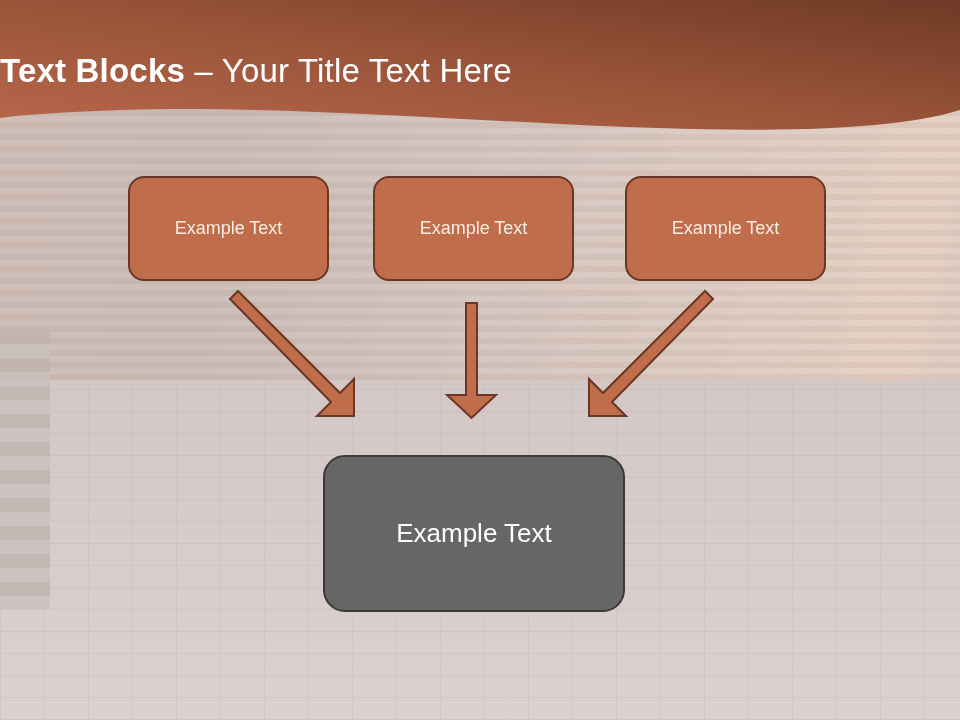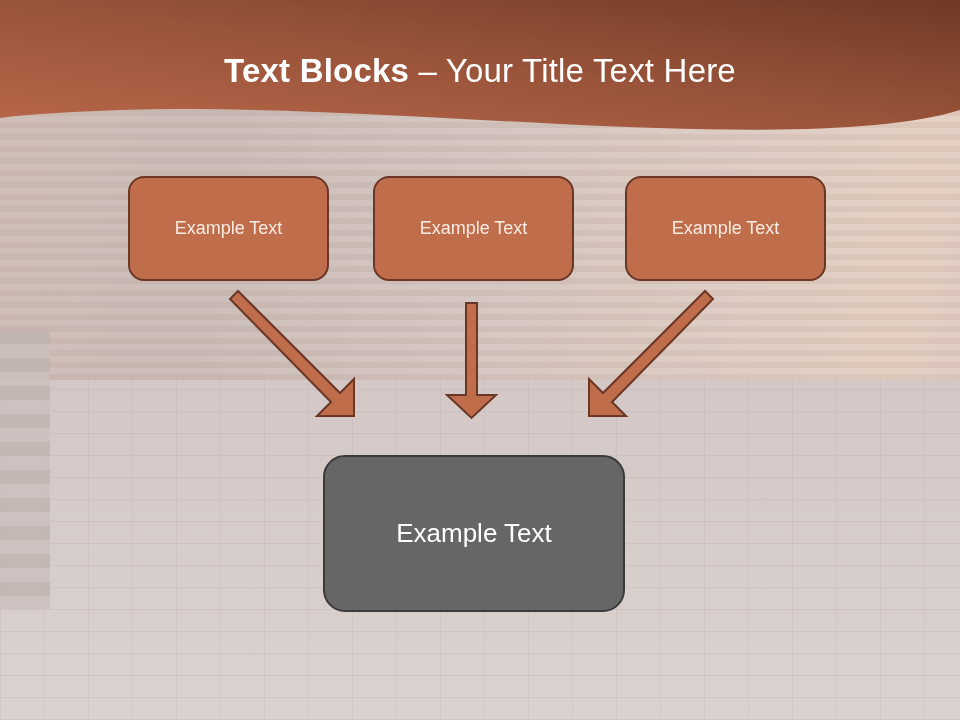--- a/index.html
+++ b/index.html
@@ -27,21 +27,21 @@
       repeating-linear-gradient(90deg, rgba(170,150,150,0.14) 0 1px, transparent 1px 44px),
       linear-gradient(180deg, #d3c8c6 0%, #dbd1cf 100%);
   }
   .wall-left {
     position: absolute; left: 0; top: 330px; width: 50px; height: 280px;
     background: repeating-linear-gradient(180deg, #bfb3af 0 14px, #cbc0bd 14px 28px);
     opacity: 0.8;
   }
   .header-svg { position: absolute; left: 0; top: 0; }
   .title {
-    position: absolute; left: 0; top: 52px; width: 960px; text-align: center;
+    position: absolute; left: 0; top: 52px; width: 960px; text-align: left;
     color: #ffffff; font-size: 33px; letter-spacing: 0.2px;
   }
   .title .bold { font-weight: bold; }
   .box {
     position: absolute; box-sizing: border-box;
     background: #bf6d4b; border: 2.5px solid #6a3626; border-radius: 16px;
     color: #fbece3; font-size: 18px;
     display: flex; align-items: center; justify-content: center;
   }
   .box-main {

